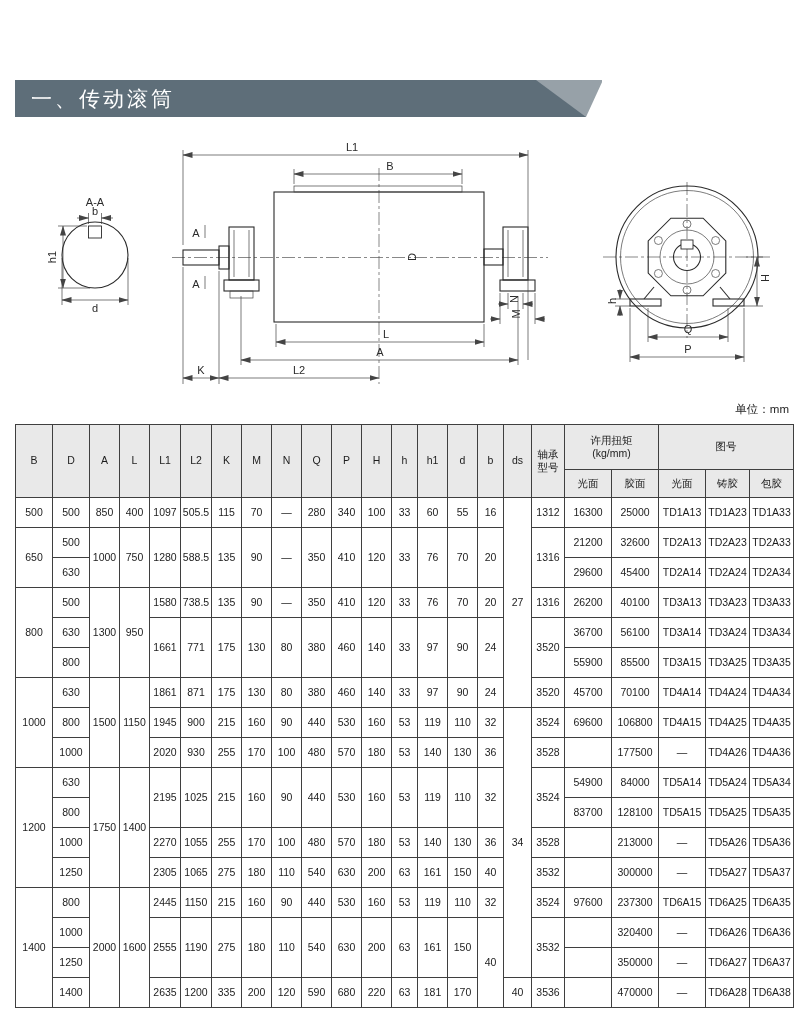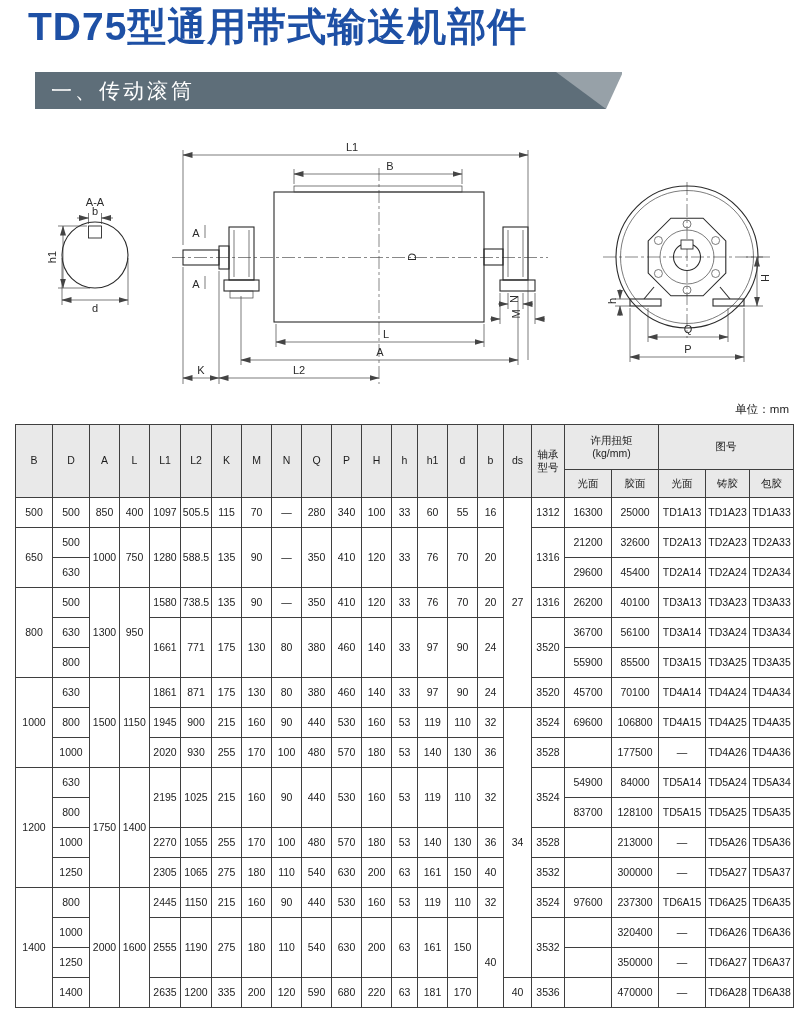--- a/index.html
+++ b/index.html
@@ -2,21 +2,21 @@
 <html><head>
 <meta charset="utf-8">
 <style>
   html,body{margin:0;padding:0;background:#fff;}
   #page{position:relative;width:800px;height:1019px;background:#fff;overflow:hidden;
         font-family:"Liberation Sans",sans-serif;color:#333;}
   
   #title{position:absolute;left:28px;top:0px;font-size:39px;font-weight:bold;
          color:#1e50a5;letter-spacing:1px;white-space:nowrap;}
   
-  #banner{position:absolute;left:15px;top:72px;width:587px;height:37px;margin-left:20px;}
+  #banner{position:absolute;left:15px;top:80px;width:587px;height:37px;}
   #banner .accent{position:absolute;inset:0;background:#97a1a8;
         clip-path:polygon(519px 0,588px 0,571px 100%,519px 100%);}
   #banner .band{position:absolute;inset:0;background:#5e6e79;
         clip-path:polygon(0 0,521px 0,571px 100%,0 100%);}
   #banner .label{position:absolute;left:16px;top:0;height:37px;display:flex;align-items:center;
         color:#fff;font-size:21px;letter-spacing:3px;font-weight:500;}
   
   #drawing{position:absolute;left:15px;top:108px;}
   #drawing text{font-size:11px;fill:#2b2b2b;}
   .thin{stroke:#444;stroke-width:0.7;fill:none;}
@@ -33,21 +33,20 @@
   #spec-table thead th{background:#e9e9e9;font-weight:normal;white-space:pre-line;font-size:10.5px;}
   #spec-table thead tr:first-child{height:45px;}
   #spec-table thead tr:last-child{height:28px;}
   #spec-table tbody tr{height:30px;}
 </style>
 </head>
 <body>
 
 <div id="page">
 
-  <div id="title">TD75型通用带式输送机部件</div>
 
   <div id="banner">
     <div class="accent"></div>
     <div class="band"></div>
     <div class="label">一、传动滚筒</div>
   </div>
 
   <svg id="drawing" width="770" height="292" viewBox="15 108 770 292">
     <defs>
       <marker id="ar" viewBox="0 0 10 6" markerWidth="10" markerHeight="6" refX="9.5" refY="3" orient="auto-start-reverse" markerUnits="userSpaceOnUse">

